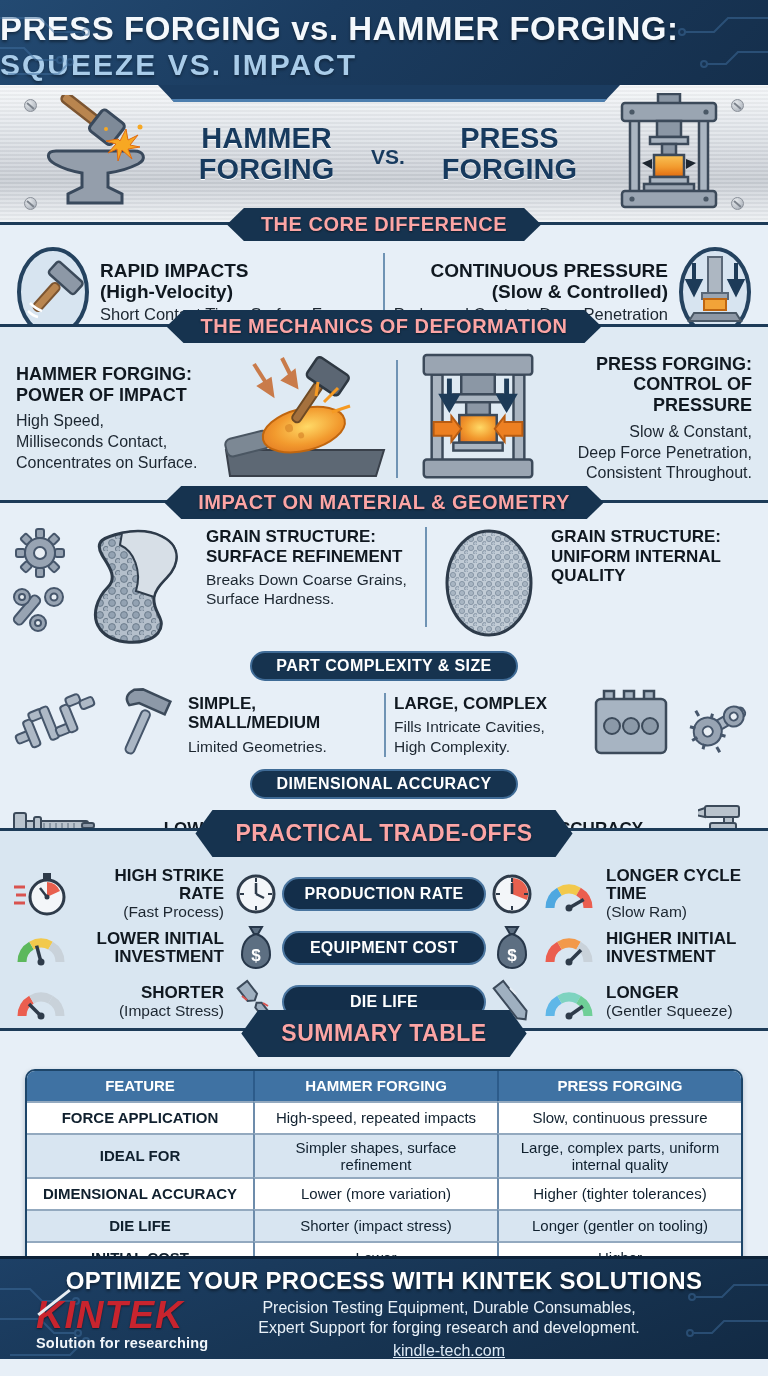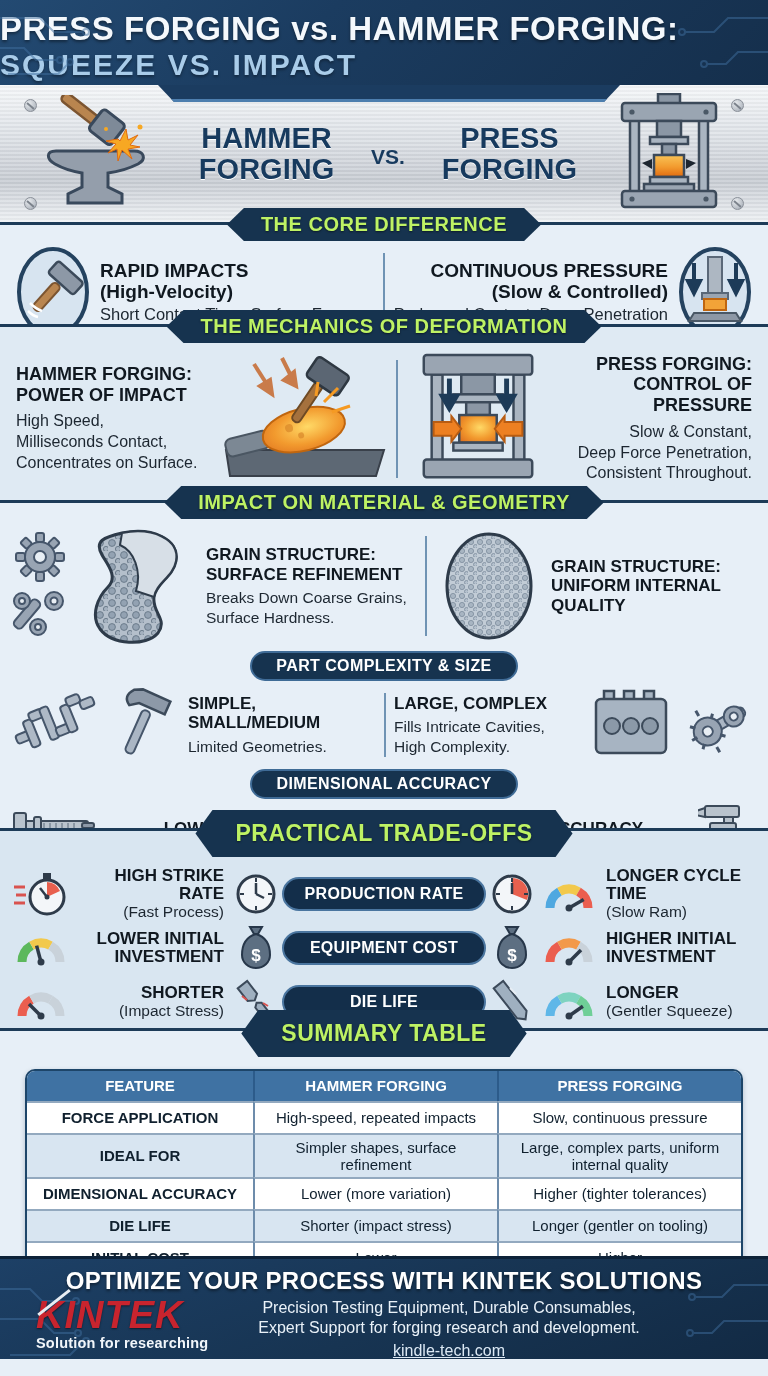--- a/index.html
+++ b/index.html
@@ -37,21 +37,21 @@
   .band-vs { font-size: 21px; font-weight: 800; color: #173a5e; padding-top: 6px;}
   .screw { position:absolute; width:13px; height:13px; border-radius:50%;
     background: radial-gradient(circle at 35% 30%, #e8ebee, #b7bdc5 70%, #8e959e);
     border:1px solid #8a9099; }
   .screw::after { content:""; position:absolute; left:1px; top:5px; width:9px; height:2px; background:#7c838c; transform:rotate(40deg);}
   
   .section { position: relative; }
   .topline { border-top: 3px solid #1d3b58; }
   .hexbanner {
     position: relative; margin: -17px auto 0; width: fit-content;
-    background: #16334f; color: #bef264; font-weight: 800; font-size: 20px;
+    background: #16334f; color: #fca5a5; font-weight: 800; font-size: 20px;
     letter-spacing: .5px; padding: 5px 34px; z-index: 2; white-space: nowrap;
     clip-path: polygon(17px 0, calc(100% - 17px) 0, 100% 50%, calc(100% - 17px) 100%, 17px 100%, 0 50%);
     text-shadow: 0 1px 2px rgba(0,0,0,.5);
   }
   .hexbanner.big { font-size: 23px; padding: 10px 40px; margin-top: -21px; }
   .subpill {
     margin: 6px auto 4px; width: fit-content; background: #16334f; color: #fff;
     font-weight: 800; font-size: 16px; letter-spacing: .4px; padding: 4px 24px;
     border-radius: 16px; border: 2px solid #3f6b96;
   }
@@ -68,21 +68,21 @@
   .core-text p { font-size: 16.5px; color: #1c2630; margin-top: 3px;}
   .core .vdiv { height: 78px; }
   
   .mech { height: 176px; background: #dfeaf3; }
   .mech-row { display:flex; align-items:center; padding: 6px 16px 0; gap: 6px; }
   .mech-text h3 { font-size: 18px; font-weight: 800; line-height: 1.15; color:#101820;}
   .mech-text p { font-size: 16px; color:#1c2630; line-height:1.3; margin-top:6px;}
   .mech .vdiv { height: 118px; }
   
   .material { height: 328px; background: #e7eff7; }
-  .mat-row { display:flex; align-items:center; padding: 8px 12px 0; gap: 14px;}
+  .mat-row { display:flex; padding: 8px 12px 0; gap: 14px;}
   .mat-text h3 { font-size: 17px; font-weight: 800; line-height:1.15; color:#101820;}
   .mat-text p { font-size: 15.5px; color:#1c2630; line-height:1.25; margin-top:4px;}
   .material .vdiv { height: 100px; }
   .cmx-row { display:flex; align-items:center; padding: 2px 12px 0; gap:8px;}
   .cmx-row .vdiv { height: 64px; }
   .acc-row { display:flex; align-items:center; padding: 2px 10px 0; gap:6px;}
   .acc-row .vdiv { height: 52px; }
   .acc-text { text-align:center; }
   
   .trade { height: 200px; background: #d9e6f1; }

